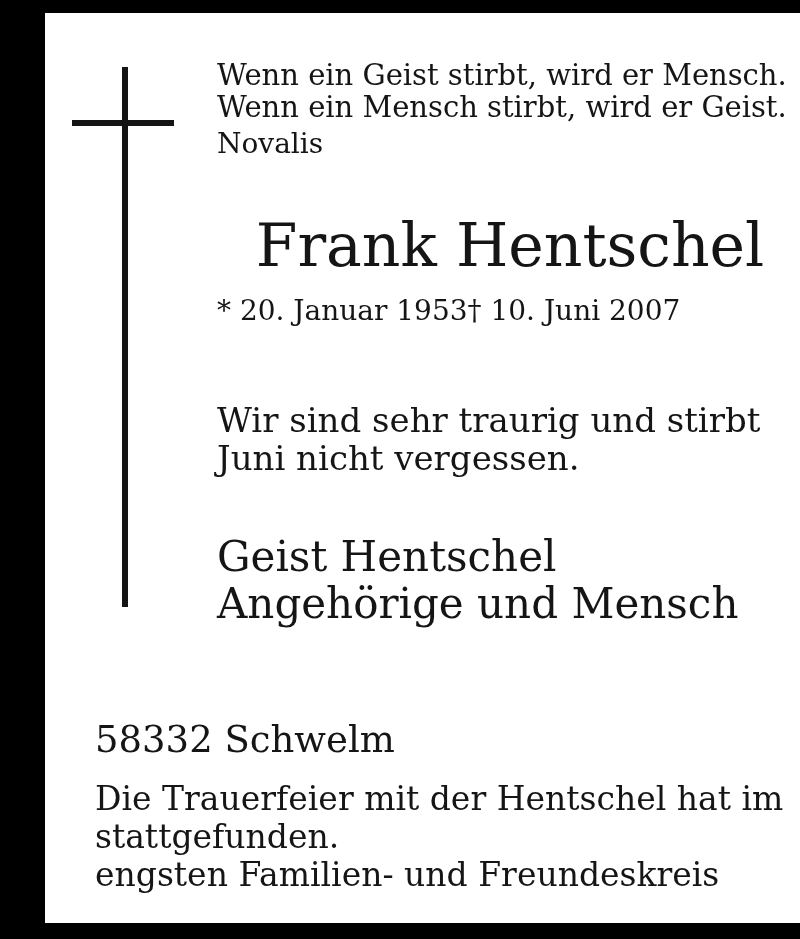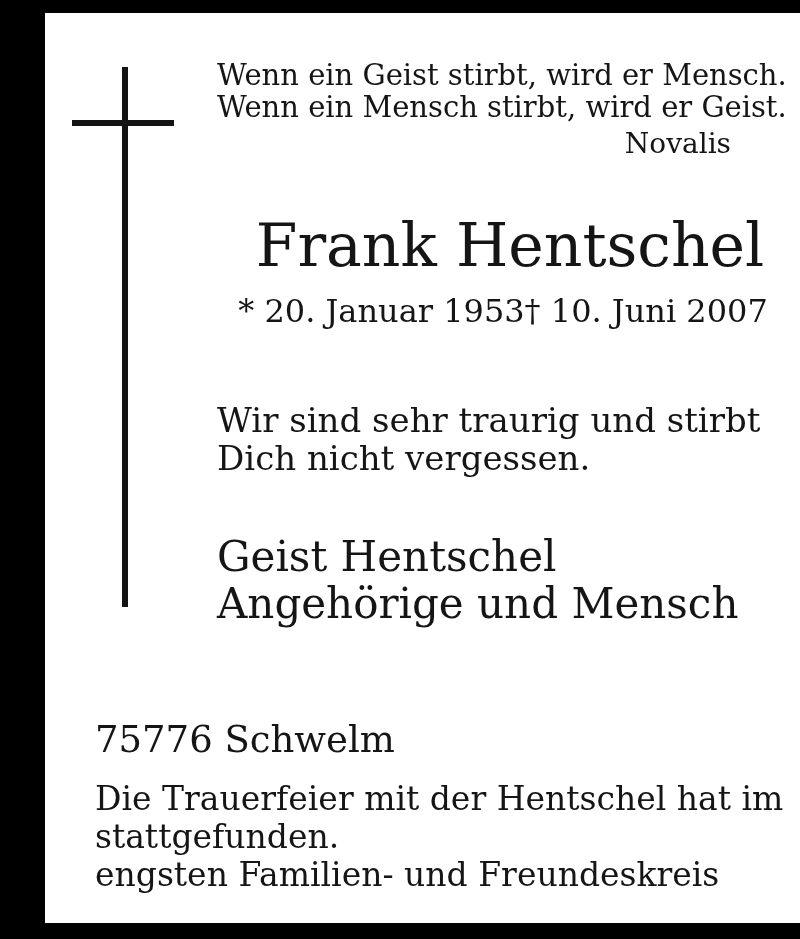--- a/index.html
+++ b/index.html
@@ -47,40 +47,39 @@
   .txt { position: absolute; white-space: nowrap; color: #151515; }
 
   .epigraph {
     left: 172px;
     top: 46px;
     width: 528px;
     font-size: 29px;
     line-height: 32px;
   }
   .epigraph .attr {
-    text-align: right;
     padding-right: 14px;
     font-size: 28px;
     margin-top: 5px;
   }
   .name-row {
     left: 179px;
     top: 200px;
     width: 572px;
     text-align: center;
     font-size: 60px;
     line-height: 64px;
   }
   .dates-row {
     left: 172px;
     top: 278px;
     width: 572px;
     display: flex;
-    justify-content: center;
-    font-size: 32px;
+    justify-content: flex-start;
+    font-size: 28px;
     line-height: 40px;
   }
   .condolence {
     left: 172px;
     top: 388px;
     font-size: 34px;
     line-height: 38px;
   }
   .mourners {
     left: 172px;
@@ -120,29 +119,29 @@
 
     <div class="txt name-row">Frank Hentschel</div>
 
     <div class="txt dates-row">
       <span>* 20. Januar 1953</span>
       <span>† 10. Juni 2007</span>
     </div>
 
     <div class="txt condolence">
       <div>Wir sind sehr traurig und stirbt</div>
-      <div>Dich nicht vergessen.</div>
+      <div>Juni nicht vergessen.</div>
     </div>
 
     <div class="txt mourners">
       <div>Geist Hentschel</div>
       <div>Angehörige und Mensch</div>
     </div>
 
-    <div class="txt location">75776 Schwelm</div>
+    <div class="txt location">58332 Schwelm</div>
 
     <div class="txt closing">
       <div>Die Trauerfeier mit der Hentschel hat im</div>
       <div>stattgefunden.</div>
       <div>engsten Familien- und Freundeskreis</div>
     </div>
 
   </div>
 </div>
 

